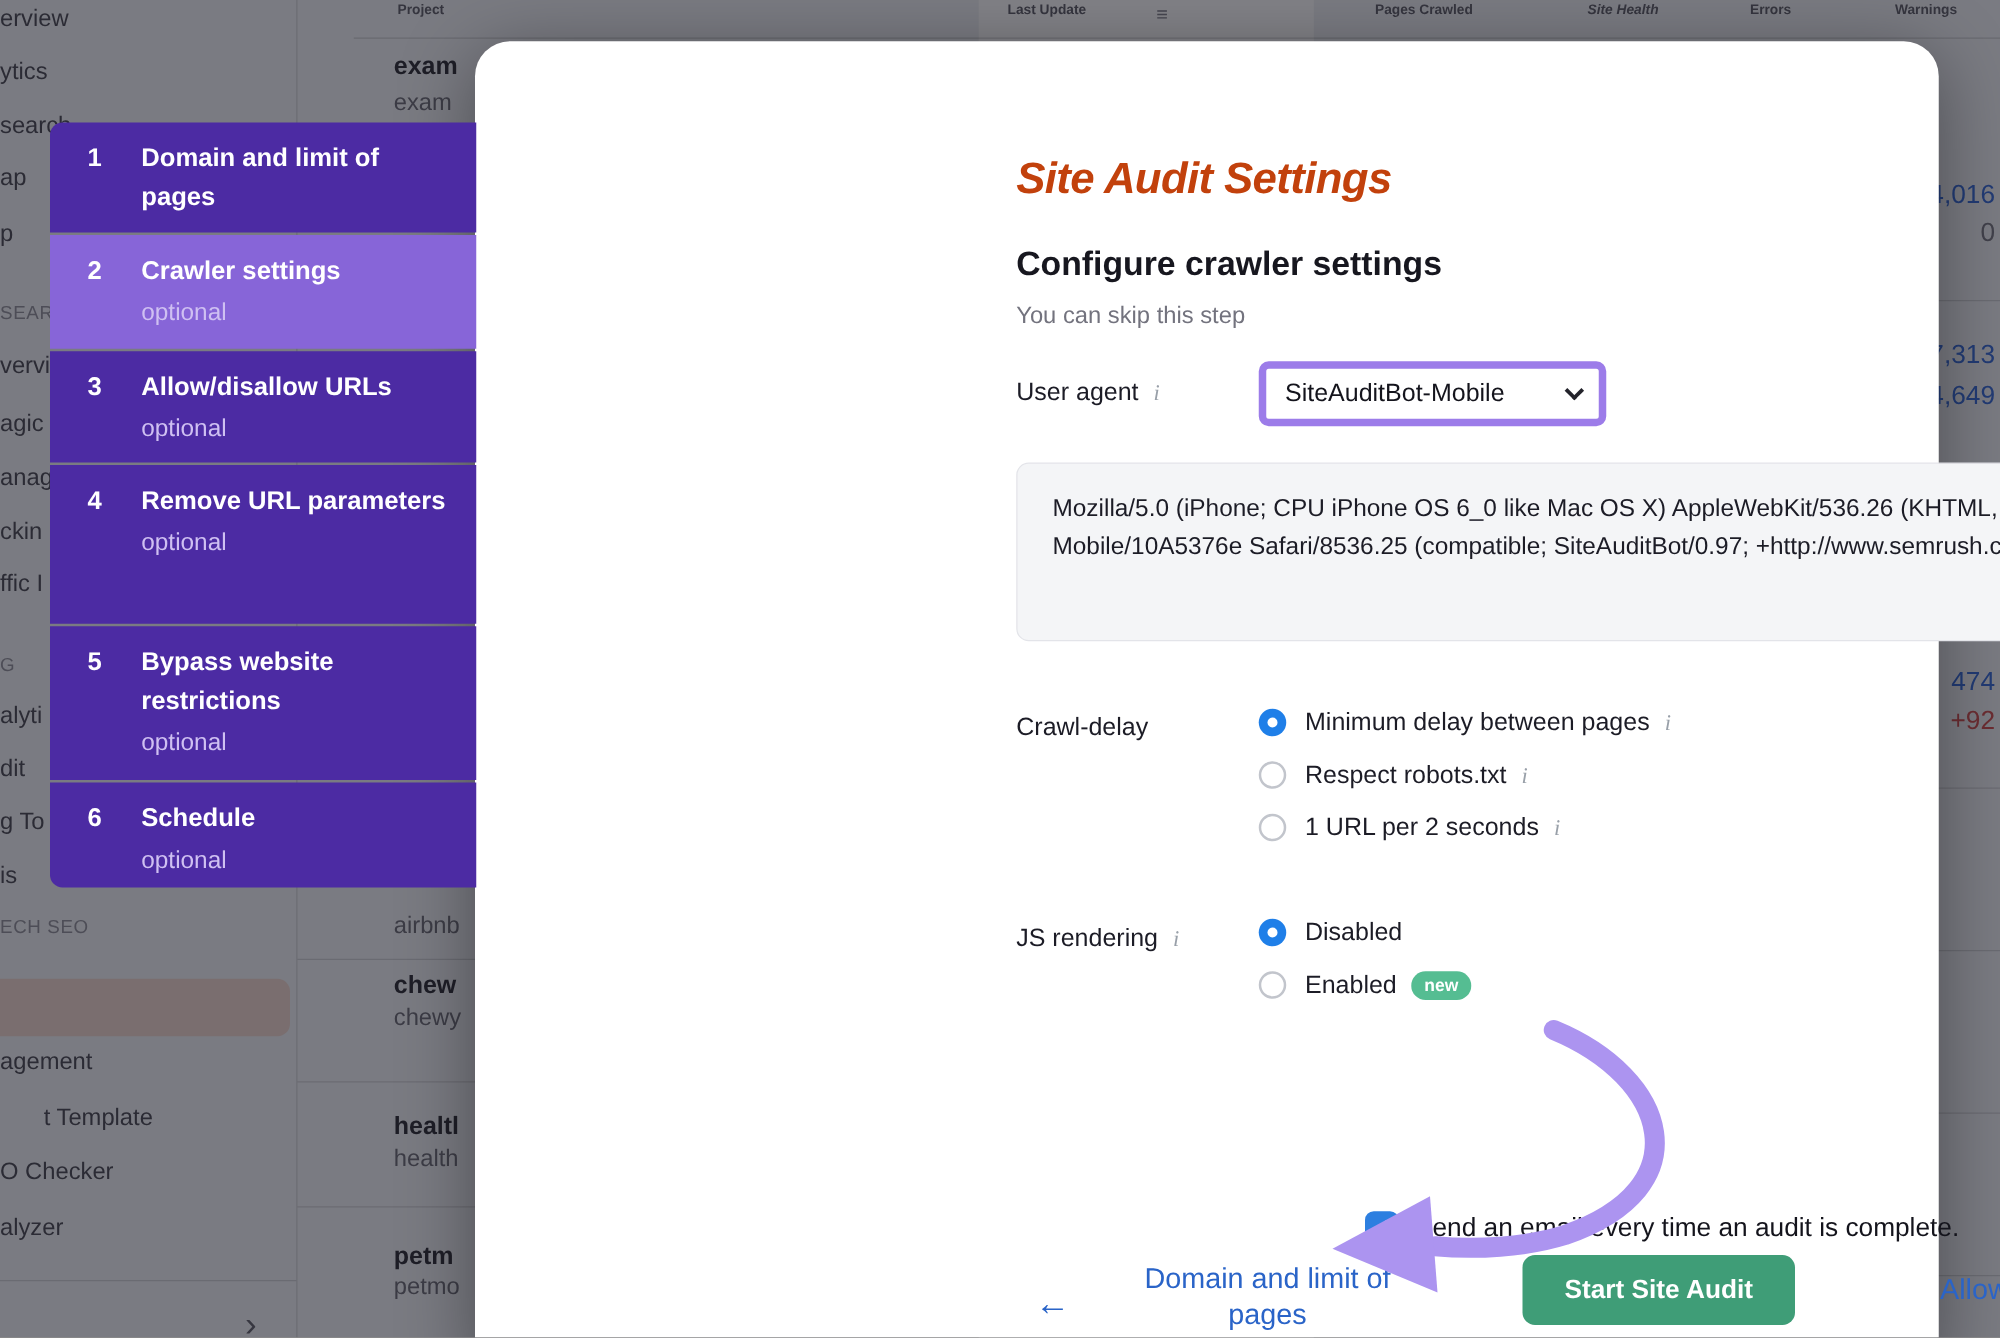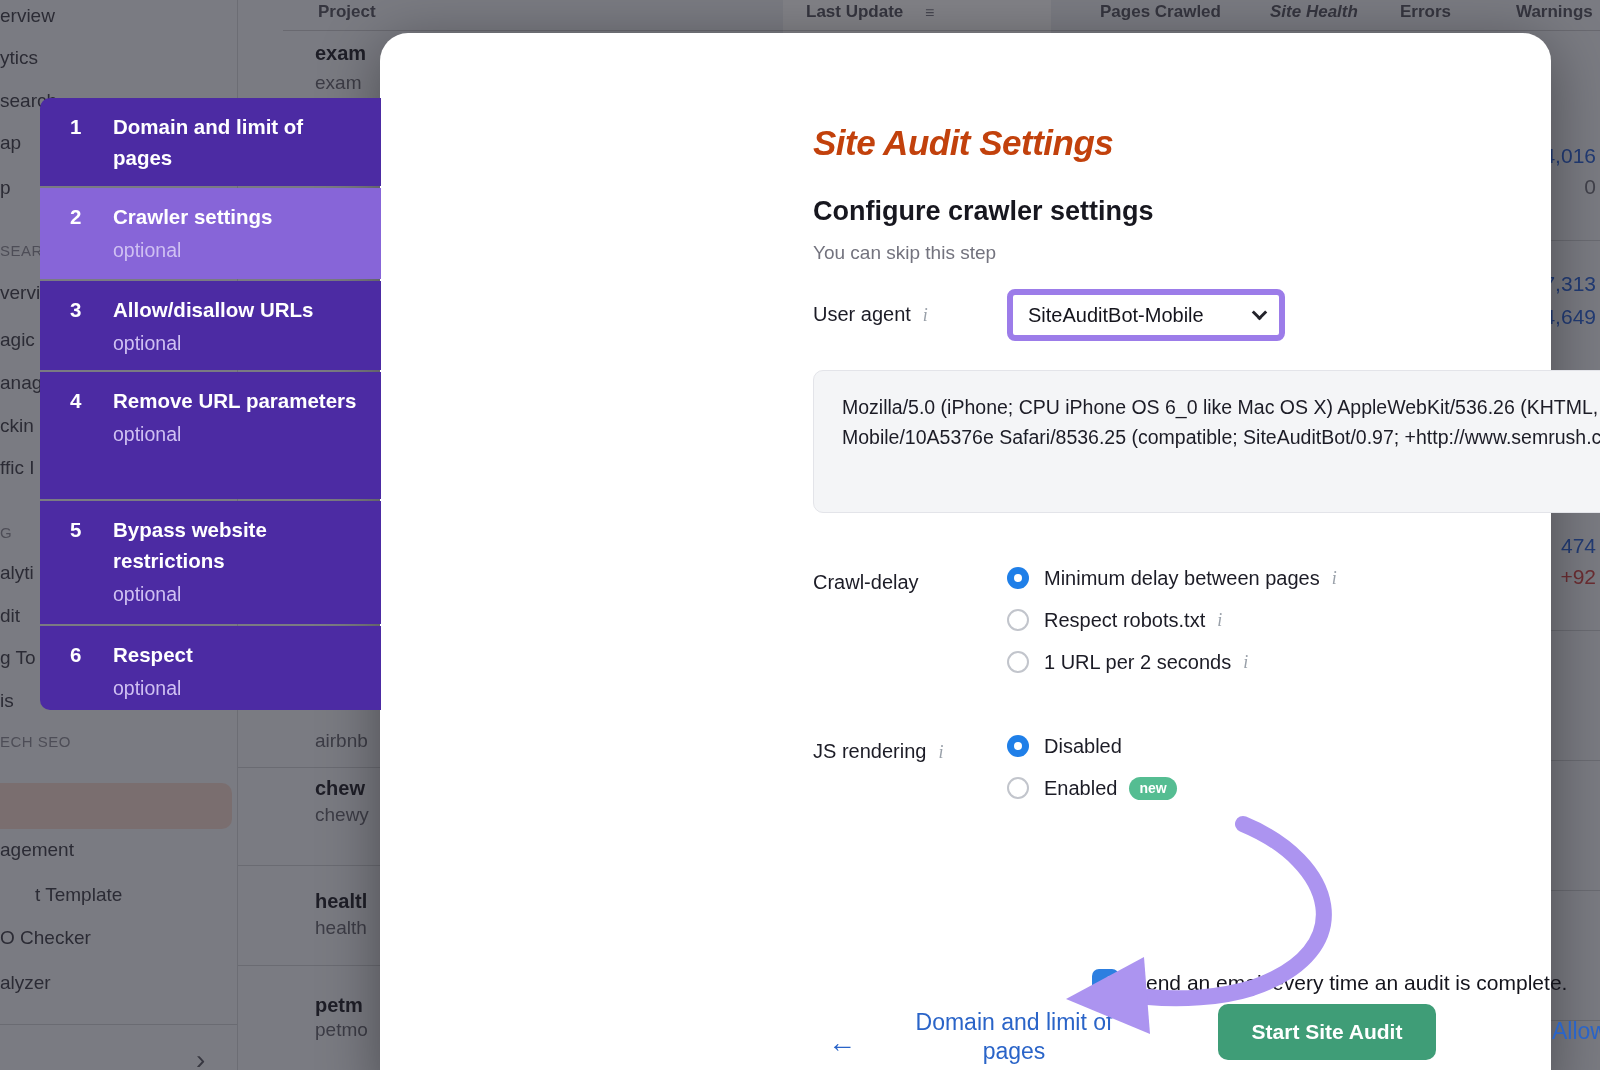--- a/index.html
+++ b/index.html
@@ -6,21 +6,21 @@
   html,body { background:#444; }
   body { font-family:"Liberation Sans", sans-serif; }
   #stage {
     position:relative; width:1600px; height:1070px; overflow:hidden;
     background:#eef0f3; margin:0 auto;
   }
 
   
   #backdrop { position:absolute; inset:0; }
   .sortband { position:absolute; left:783px; top:0; width:268px; height:1070px; background:#ffffff; }
-  .th { position:absolute; top:2px; font-size:17px; font-weight:600; color:#55555f; white-space:nowrap; }
+  .th { position:absolute; top:2px; font-size:11px; font-weight:600; color:#55555f; white-space:nowrap; }
   .header-line { position:absolute; left:283px; top:30px; width:1317px; height:1px; background:rgba(20,20,30,.18); }
   .sidebar-divider { position:absolute; left:237px; top:0; width:1px; height:1070px; background:rgba(20,20,30,.14); }
   .side-item { position:absolute; left:0; font-size:19px; color:#3f3f49; white-space:nowrap; }
   .side-header { position:absolute; left:0; font-size:15px; letter-spacing:.5px; color:#8b8b95; white-space:nowrap; }
   .side-active { position:absolute; left:0; top:783px; width:232px; height:46px; background:#eed3cb; border-radius:0 10px 10px 0; }
   .side-bottom-line { position:absolute; left:0; top:1024px; width:237px; height:1px; background:rgba(20,20,30,.16); }
   .side-chevron { position:absolute; left:196px; top:1044px; font-size:28px; color:#5a5a64; }
   .proj-name { position:absolute; left:315px; font-size:20px; font-weight:700; color:#23232c; white-space:nowrap; }
   .proj-domain { position:absolute; left:315px; font-size:19px; color:#65656f; white-space:nowrap; }
   .row-sep-l { position:absolute; left:238px; width:142px; height:1px; background:rgba(20,20,30,.16); }
@@ -261,21 +261,21 @@
     <div class="step s5">
       <span class="step-num">5</span>
       <div class="step-body">
         <div class="step-title">Bypass website restrictions</div>
         <div class="step-optional">optional</div>
       </div>
     </div>
     <div class="step s6">
       <span class="step-num">6</span>
       <div class="step-body">
-        <div class="step-title">Respect</div>
+        <div class="step-title">Schedule</div>
         <div class="step-optional">optional</div>
       </div>
     </div>
   </div>
 
   <svg id="arrow-annot" width="360" height="280" viewBox="0 0 360 280">
     <path d="M 203 34 C 295 72, 322 160, 212 198 C 180 208, 140 210, 108 207" fill="none" stroke="#ac94f0" stroke-width="16" stroke-linecap="round"></path>
     <polygon points="26,209 104,167 110,244" fill="#ac94f0"></polygon>
   </svg>
 

